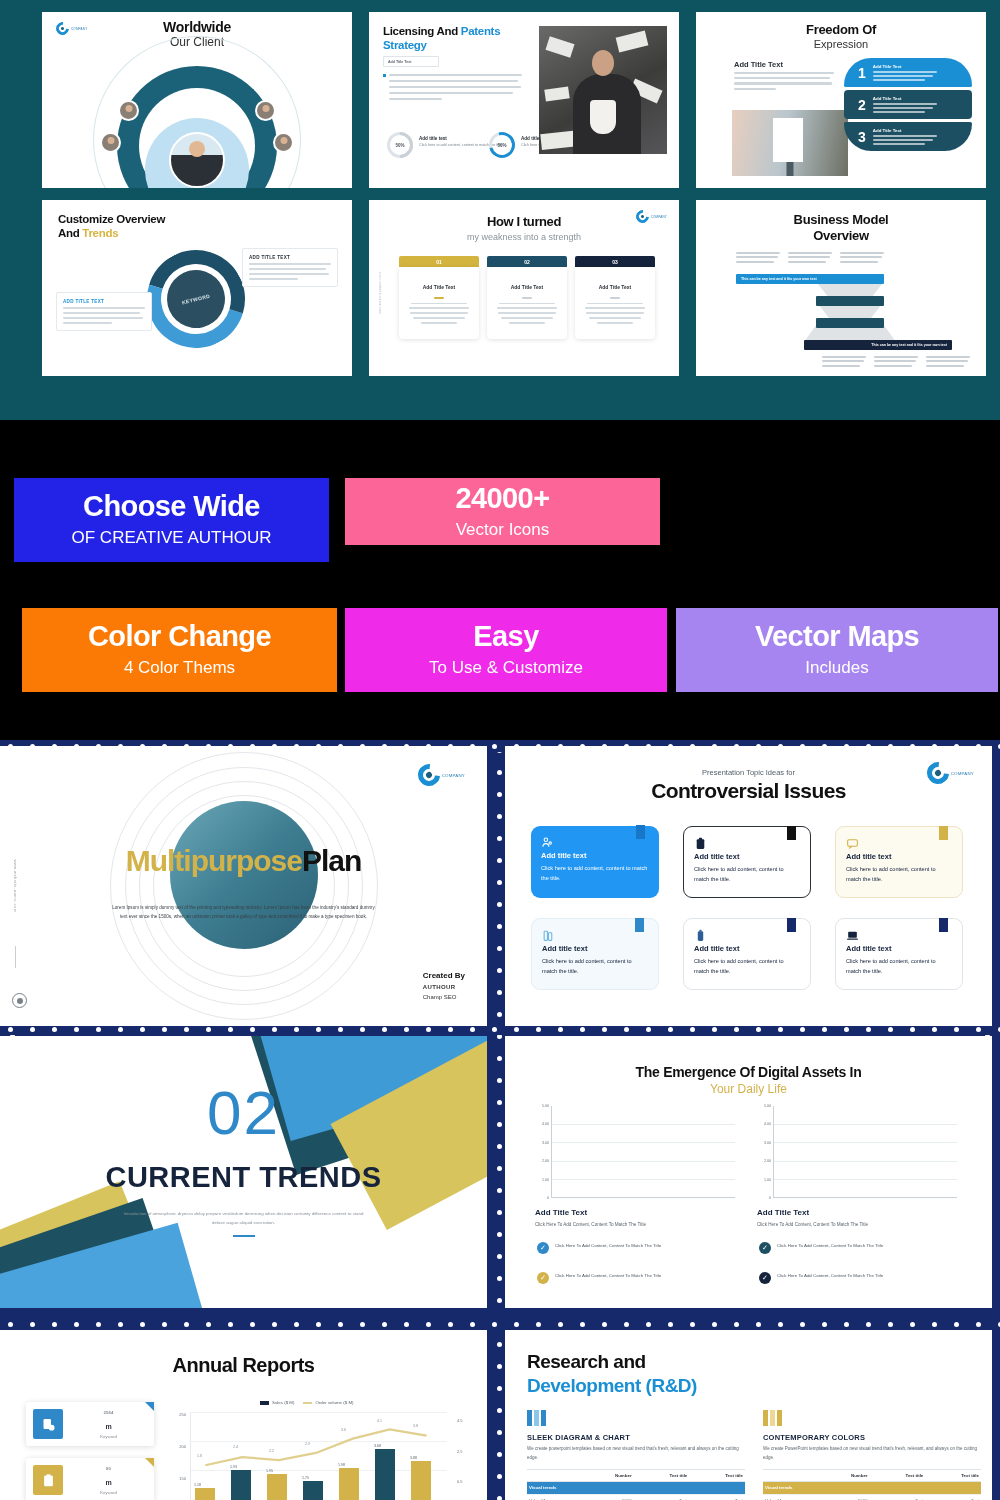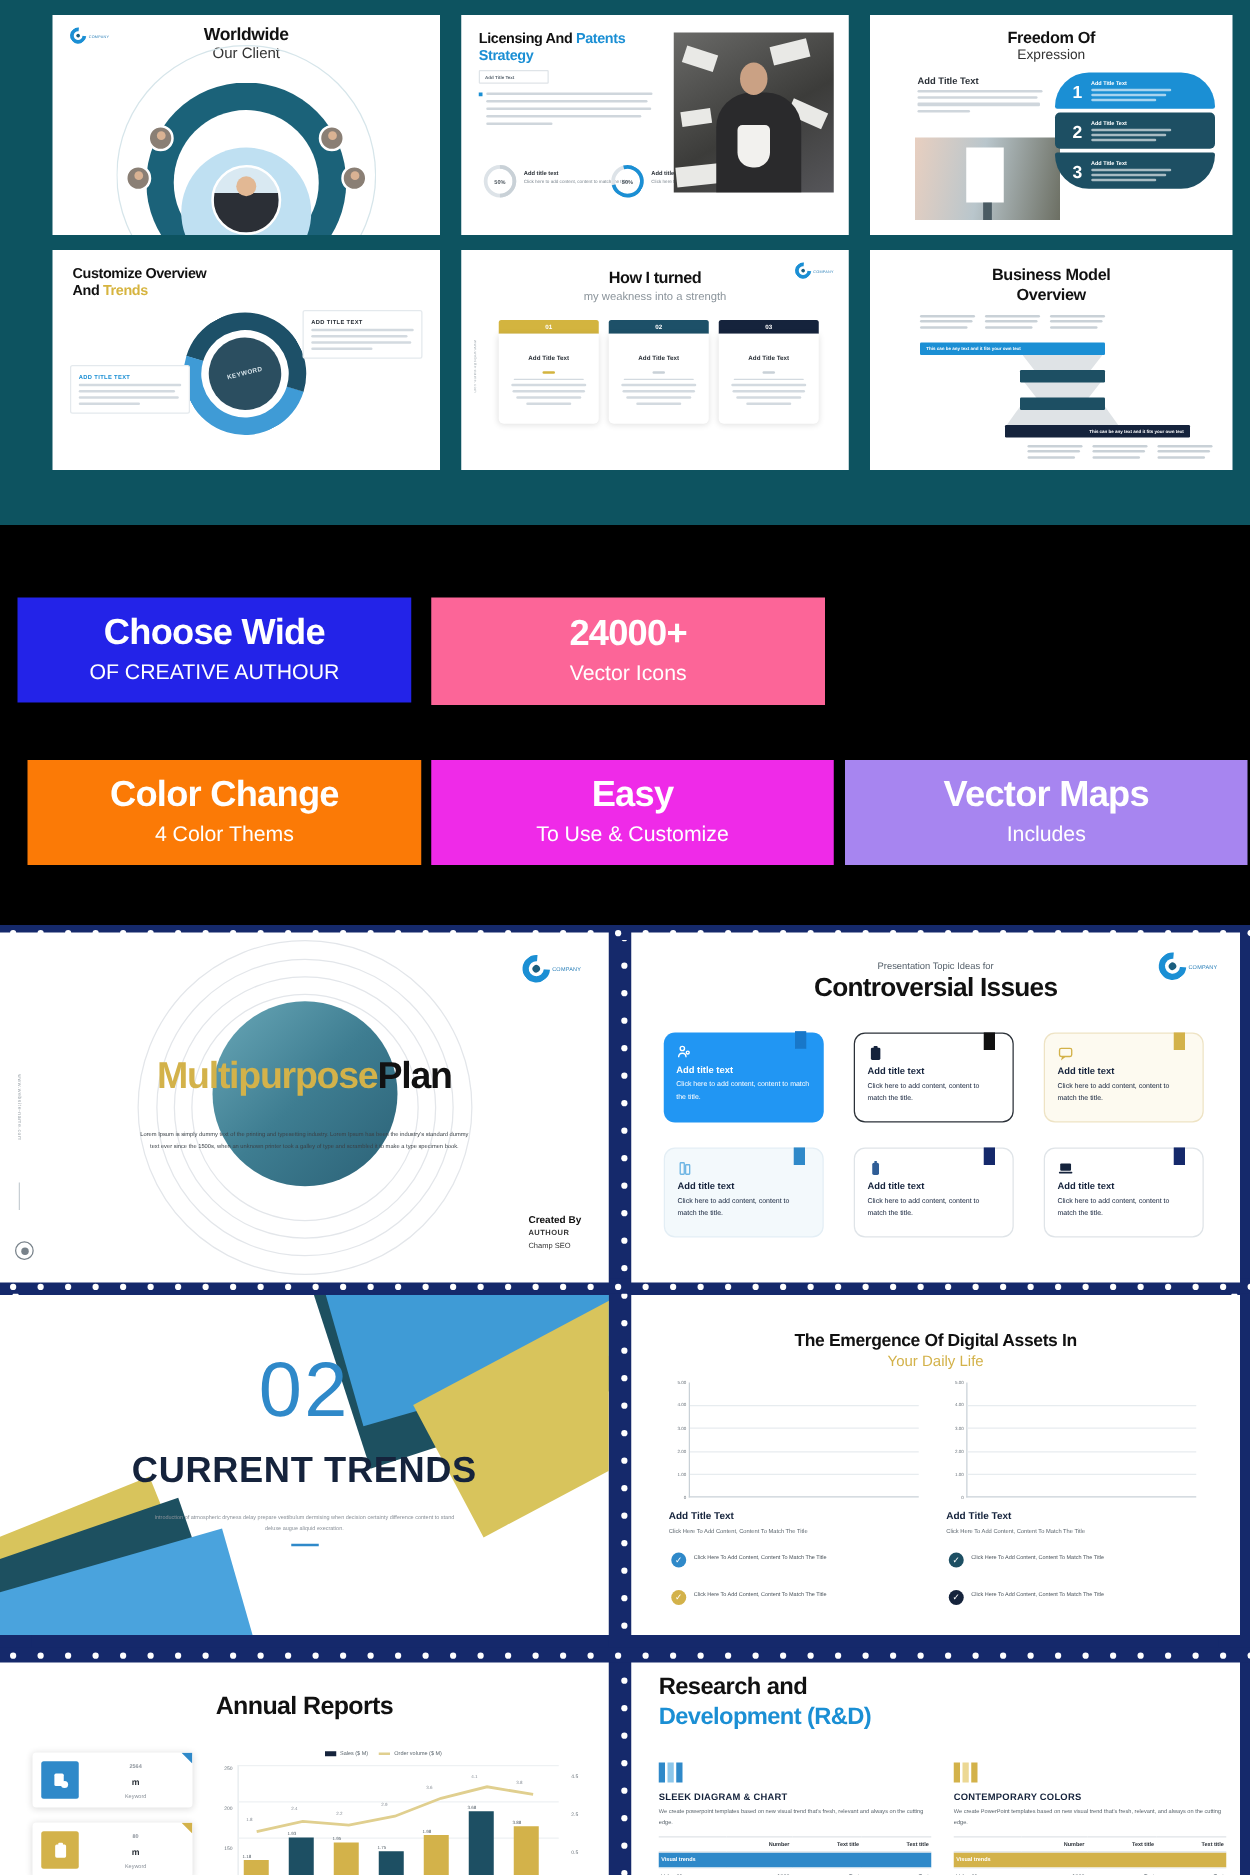--- a/index.html
+++ b/index.html
@@ -247,21 +247,21 @@
     align-items:center;justify-content:center;color:#fff;font-size:14px;flex:none;}
   .kpi .txt{flex:1;text-align:center;}
   .kpi .txt b{font-size:13px;font-weight:700;color:#2b3138;}
   .kpi .txt b em{font-style:normal;font-size:7px;}
   .kpi .txt span{display:block;font-size:4.4px;color:#8a9199;margin-top:1px;}
   .kpi .corner{position:absolute;right:0;top:0;width:9px;height:9px;}
   .ar-leg{position:absolute;display:flex;gap:9px;align-items:center;font-size:4.4px;color:#5b656d;}
   .ar-leg i{display:inline-block;width:9px;height:4px;margin-right:3px;vertical-align:middle;}
 
   
-  .rd-t{position:absolute;left:22px;top:8px;font-size:19px;font-weight:800;
+  .rd-t{position:absolute;left:22px;top:20px;font-size:19px;font-weight:800;
     color:#111;line-height:1.25;letter-spacing:-.5px;}
   .rd-t .hl{color:#1b8fd4;}
   .rdcol{position:absolute;width:218px;}
   .rdbars{display:flex;gap:2px;margin-bottom:7px;}
   .rdbars i{display:block;width:5px;height:16px;}
   .rdcol h4{font-size:7.5px;font-weight:800;color:#15233c;letter-spacing:.2px;}
   .rdcol p{font-size:4.5px;color:#5b656d;line-height:1.9;margin-top:3px;}
   table.rdt{width:100%;border-collapse:collapse;margin-top:7px;font-size:4.4px;}
   table.rdt th{font-weight:700;color:#2b3138;padding:3px 2px;text-align:right;
     border-top:.7px solid #dfe4e8;border-bottom:.7px solid #dfe4e8;}
@@ -497,21 +497,21 @@
         </div>
       </div>
     </div>
   </div>
 
   <div class="black-band">
     <div class="fbox" style="left:14px;top:58px;width:315px;height:84px;background:#2323e8;">
       <div class="big">Choose Wide</div>
       <div class="small">OF CREATIVE AUTHOUR</div>
     </div>
-    <div class="fbox" style="left:345px;top:58px;width:315px;height:86px;background:#fc6598;">
+    <div class="fbox" style="left:345px;top:58px;width:315px;height:67px;background:#fc6598;">
       <div class="big">24000+</div>
       <div class="small">Vector Icons</div>
     </div>
     <div class="fbox" style="left:22px;top:188px;width:315px;height:84px;background:#fb7a06;">
       <div class="big">Color Change</div>
       <div class="small">4 Color Thems</div>
     </div>
     <div class="fbox" style="left:345px;top:188px;width:322px;height:84px;background:#ef2ae8;">
       <div class="big">Easy</div>
       <div class="small">To Use &amp; Customize</div>

